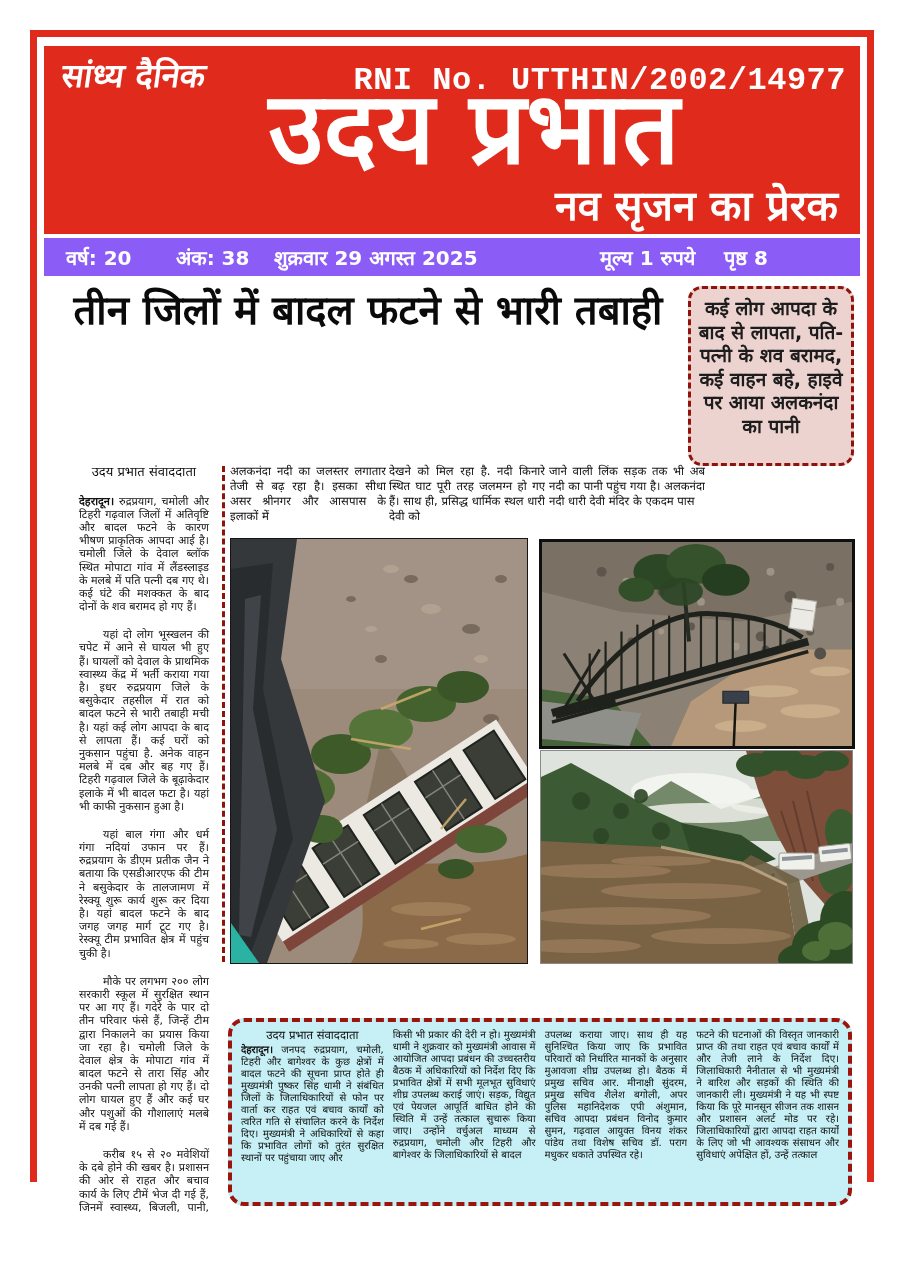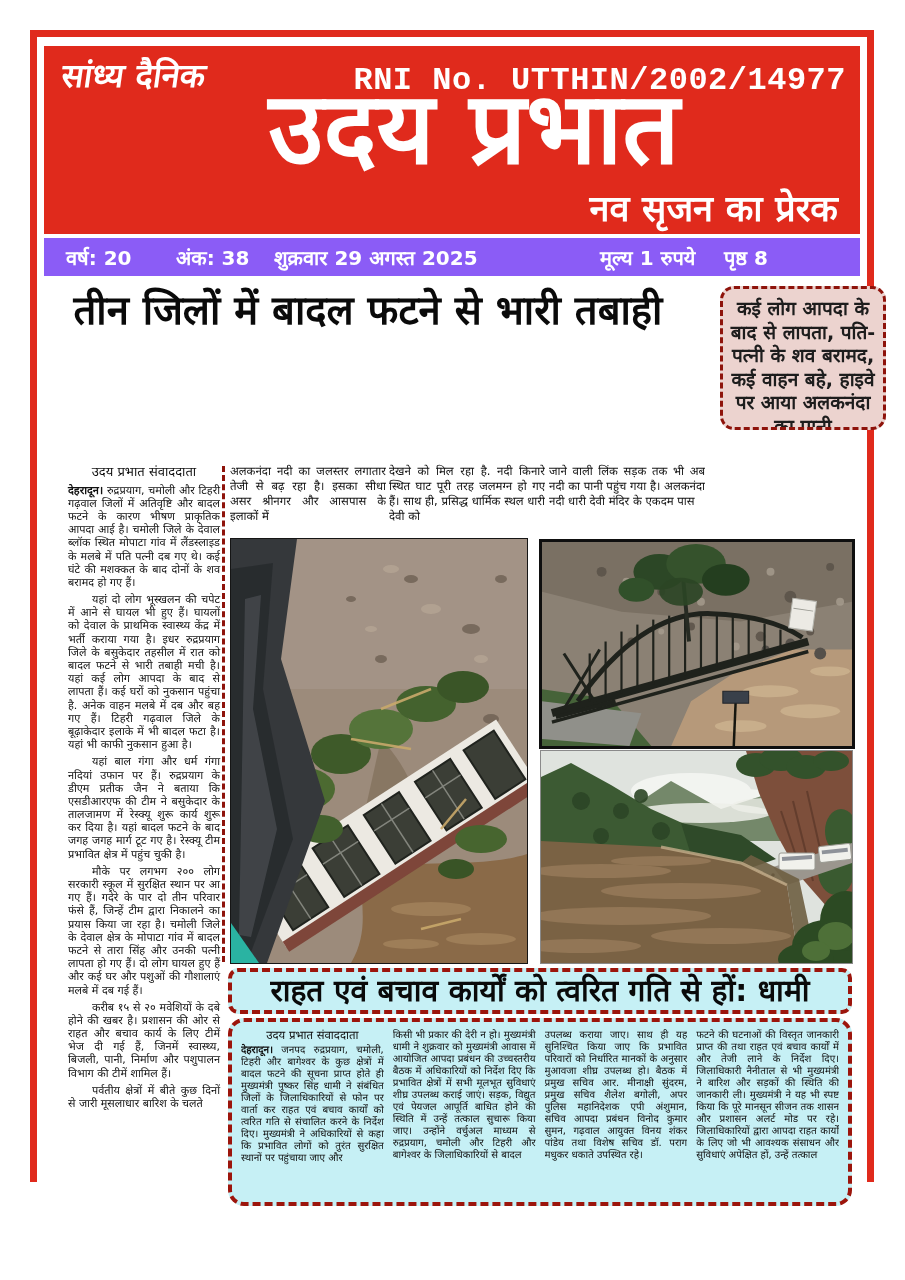--- a/index.html
+++ b/index.html
@@ -5,36 +5,36 @@
   html,body{margin:0;padding:0;background:#ffffff;}
   .page{position:relative;width:905px;height:1280px;background:#fff;overflow:hidden;
         font-family:"DejaVu Sans",sans-serif;color:#111;}
   .frame{position:absolute;left:30px;top:30px;width:830px;height:1145px;
          border-top:7px solid #e02a1c;border-left:7px solid #e02a1c;border-right:7px solid #e02a1c;}
   
   .masthead{position:absolute;left:44px;top:46px;width:816px;height:188px;background:#e02a1c;color:#fff;}
   .edition{position:absolute;left:18px;top:6px;font-size:33px;font-weight:bold;display:inline-block;transform:skewX(-8deg);}
   .rni{position:absolute;right:14px;top:16px;font-size:32px;font-weight:bold;letter-spacing:.5px;font-family:Liberation Mono, monospace;}
   .paper-title{position:absolute;left:0;right:0;top:30px;text-align:center;font-size:100px;font-weight:bold;line-height:1.05;white-space:nowrap;margin-left:44px;}
-  .tagline{position:absolute;right:22px;bottom:2px;font-size:36px;font-weight:bold;}
+  .tagline{position:absolute;right:22px;bottom:2px;font-size:41px;font-weight:bold;}
   
   .dateline{position:absolute;left:44px;top:238px;width:816px;height:38px;background:#8b5cf6;color:#fff;font-weight:bold;font-size:20px;}
   .dateline span{position:absolute;top:50%;transform:translateY(-50%);white-space:nowrap;}
   .dl-year{left:22px;} .dl-issue{left:132px;} .dl-date{left:230px;} .dl-price{left:556px;} .dl-pages{left:680px;}
   
   .headline{position:absolute;left:52px;top:282px;width:632px;height:180px;margin:0;
             font-size:40px;line-height:1.42;font-weight:bold;text-align:center;color:#0a0a0a;}
-  .highlight{position:absolute;left:688px;top:286px;width:166px;height:144px;box-sizing:border-box;
+  .highlight{position:absolute;left:688px;top:286px;width:166px;height:180px;box-sizing:border-box;
              background:#ecd3cf;border:3px dashed #8e130b;border-radius:14px;padding:8px 3px;
-             font-size:19px;line-height:1.24;text-align:center;font-weight:600;color:#1d1d1d;overflow:hidden;margin-left:32px;}
+             font-size:19px;line-height:1.24;text-align:center;font-weight:600;color:#1d1d1d;overflow:hidden;}
   
   .col1{position:absolute;left:64px;top:464px;width:160px;height:748px;font-size:11px;line-height:1.2;
         text-align:justify;overflow:hidden;}
   .byline{text-align:center;font-weight:normal;font-size:13px;margin:0 0 2px 0;}
-  .col1 p{margin:4px;} .col1 p + p{text-indent:24px;}
+  .col1 p{margin:15px;} .col1 p + p{text-indent:24px;}
   .topcol{position:absolute;top:464px;width:156px;height:72px;font-size:11.5px;line-height:1.3;
           text-align:justify;overflow:hidden;}
   .c2{left:230px;} .c3{left:389px;} .c4{left:549px;} .c5{left:702px;width:150px;}
   .vrule{position:absolute;left:222px;top:466px;height:496px;border-left:3px dashed #8e130b;}
   
   .photo{position:absolute;overflow:hidden;background:#8a8a8a;}
   .photoA{left:230px;top:538px;width:296px;height:424px;border:1px solid #151515;}
   .photoB{left:539px;top:539px;width:310px;height:204px;border:3px solid #0f0f0f;}
   .photoC{left:540px;top:750px;width:311px;height:212px;border:1px solid #8a8a8a;}
   .photo svg{display:block;width:100%;height:100%;}
@@ -301,21 +301,20 @@
           <ellipse cx="305" cy="170" rx="26" ry="30"></ellipse>
           <ellipse cx="265" cy="208" rx="28" ry="16"></ellipse>
       </g>
       <g fill="#4e7038">
         <ellipse cx="295" cy="185" rx="18" ry="14"></ellipse>
           <ellipse cx="275" cy="200" rx="14" ry="10"></ellipse>
       </g>
     </svg>
   </figure>
 
-  <div class="sec-head">राहत एवं बचाव कार्यों को त्वरित गति से हों: धामी</div>
 
   <div class="sec-box">
     <div class="scol">
       <div class="byline">उदय प्रभात संवाददाता</div>
       <p><b class="city">देहरादून।</b> <span>जनपद रुद्रप्रयाग, चमोली, टिहरी और बागेश्वर के कुछ क्षेत्रों में बादल फटने की सूचना प्राप्त होते ही मुख्यमंत्री पुष्कर सिंह धामी ने संबंधित जिलों के जिलाधिकारियों से फोन पर वार्ता कर राहत एवं बचाव कार्यों को त्वरित गति से संचालित करने के निर्देश दिए। मुख्यमंत्री ने अधिकारियों से कहा कि प्रभावित लोगों को तुरंत सुरक्षित स्थानों पर पहुंचाया जाए और</span></p>
     </div>
     <div class="scol">
       <p>किसी भी प्रकार की देरी न हो। मुख्यमंत्री धामी ने शुक्रवार को मुख्यमंत्री आवास में आयोजित आपदा प्रबंधन की उच्चस्तरीय बैठक में अधिकारियों को निर्देश दिए कि प्रभावित क्षेत्रों में सभी मूलभूत सुविधाएं शीघ्र उपलब्ध कराई जाएं। सड़क, विद्युत एवं पेयजल आपूर्ति बाधित होने की स्थिति में उन्हें तत्काल सुचारू किया जाए। उन्होंने वर्चुअल माध्यम से रुद्रप्रयाग, चमोली और टिहरी और बागेश्वर के जिलाधिकारियों से बादल</p>
     </div>
     <div class="scol">

